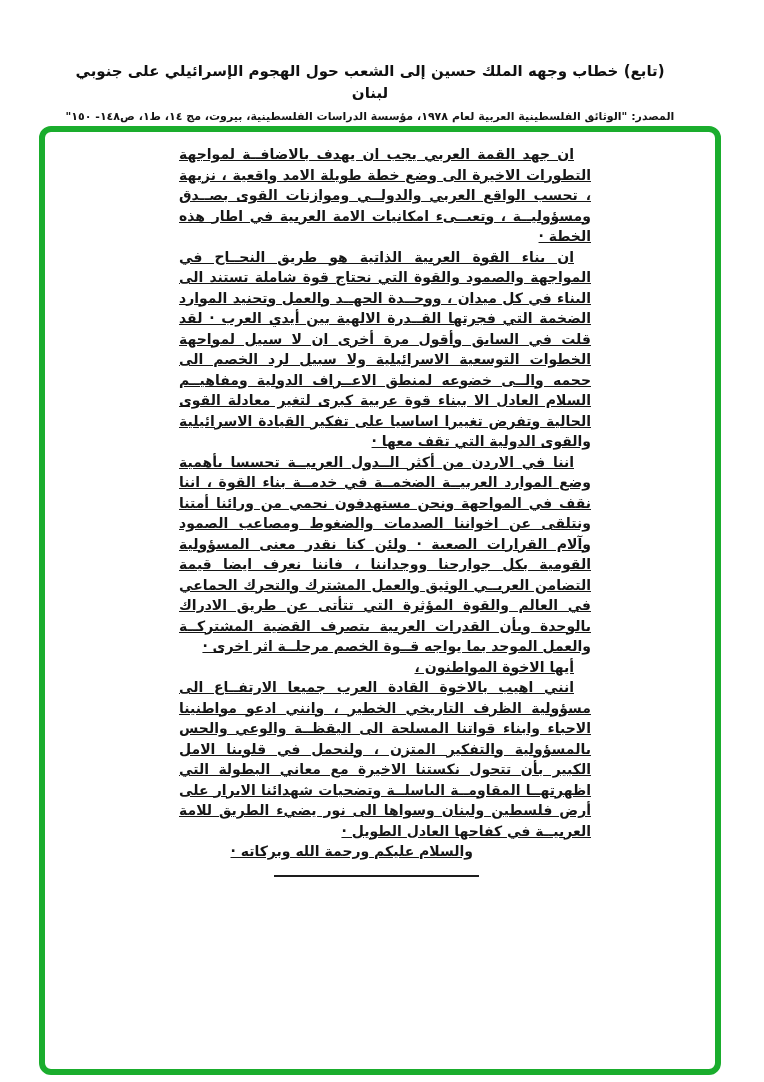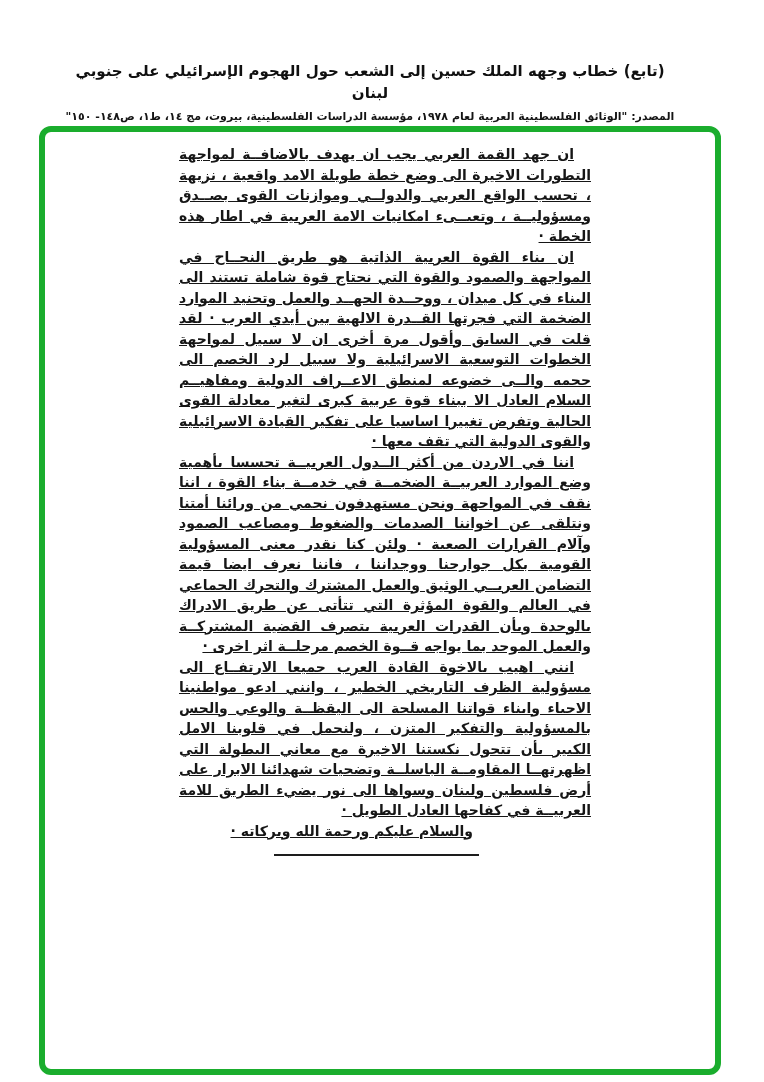--- a/index.html
+++ b/index.html
@@ -101,20 +101,21 @@
   <div class="header">
     <div class="doc-title">(تابع)  خطاب وجهه الملك حسين إلى الشعب حول الهجوم الإسرائيلي على جنوبي لبنان</div>
     <div class="doc-source">المصدر: "الوثائق الفلسطينية العربية لعام ١٩٧٨، مؤسسة الدراسات الفلسطينية، بيروت، مج ١٤، ط١، ص١٤٨- ١٥٠"</div>
   </div>
 
   <div class="frame" id="green-frame" style="border-color: rgb(26, 173, 45);">
     <div class="text-column" style="color: rgb(22, 22, 22);">
       <p>ان جهد القمة العربي يجب ان يهدف بالاضافــة لمواجهة التطورات الاخيرة الى وضع خطة طويلة الامد واقعية ، نزيهة ، تحسب الواقع العربي والدولــي وموازنات القوى بصــدق ومسؤوليــة ، وتعبــىء امكانيات الامة العربية في اطار هذه الخطة ·</p>
       <p>ان بناء القوة العربية الذاتية هو طريق النجــاح في المواجهة والصمود والقوة التي نحتاج قوة شاملة تستند الى البناء في كل ميدان ، ووحــدة الجهــد والعمل وتجنيد الموارد الضخمة التي فجرتها القــدرة الالهية بين أيدي العرب · لقد قلت في السابق وأقول مرة أخرى ان لا سبيل لمواجهة الخطوات التوسعية الاسرائيلية ولا سبيل لرد الخصم الى حجمه والــى خضوعه لمنطق الاعــراف الدولية ومفاهيــم السلام العادل الا ببناء قوة عربية كبرى لتغير معادلة القوى الحالية وتفرض تغييرا اساسيا على تفكير القيادة الاسرائيلية والقوى الدولية التي تقف معها ·</p>
       <p>اننا في الاردن من أكثر الــدول العربيــة تحسسا بأهمية وضع الموارد العربيــة الضخمــة في خدمــة بناء القوة ، اننا نقف في المواجهة ونحن مستهدفون نحمي من ورائنا أمتنا ونتلقى عن اخواننا الصدمات والضغوط ومصاعب الصمود وآلام القرارات الصعبة · ولئن كنا نقدر معنى المسؤولية القومية بكل جوارحنا ووجداننا ، فاننا نعرف ايضا قيمة التضامن العربــي الوثيق والعمل المشترك والتحرك الجماعي في العالم والقوة المؤثرة التي تتأتى عن طريق الادراك بالوحدة وبأن القدرات العربية بتصرف القضية المشتركــة والعمل الموحد بما يواجه قــوة الخصم مرحلــة اثر اخرى ·</p>
+      <p>أيها الاخوة المواطنون ،</p>
       <p>انني اهيب بالاخوة القادة العرب جميعا الارتفــاع الى مسؤولية الظرف التاريخي الخطير ، وانني ادعو مواطنينا الاحباء وابناء قواتنا المسلحة الى اليقظــة والوعي والحس بالمسؤولية والتفكير المتزن ، ولنحمل في قلوبنا الامل الكبير بأن تتحول نكستنا الاخيرة مع معاني البطولة التي اظهرتهــا المقاومــة الباسلــة وتضحيات شهدائنا الابرار على أرض فلسطين ولبنان وسواها الى نور يضيء الطريق للامة العربيــة في كفاحها العادل الطويل ·</p>
       <p class="closing-line">والسلام عليكم ورحمة الله وبركاته ·</p>
       <div class="end-rule"></div>
     </div>
   </div>
 
   <div class="page-number">٤</div>
 
 </div>
 

